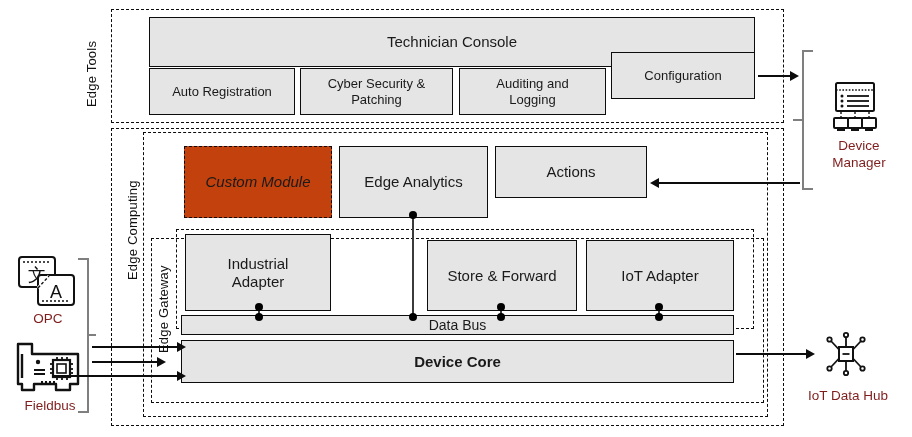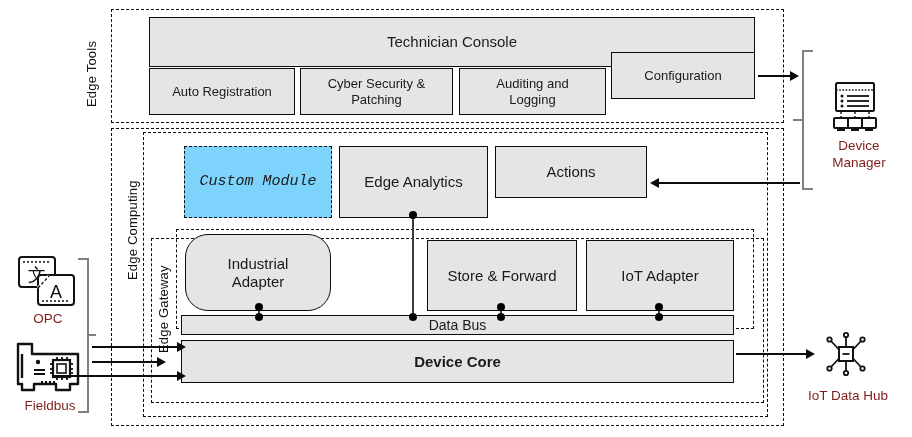--- a/index.html
+++ b/index.html
@@ -15,23 +15,23 @@
 
   .solid-box{
     border:1.6px solid #0c0c0c;background:#e5e5e5;
     display:flex;align-items:center;justify-content:center;
     text-align:center;line-height:1.18;
   }
   .dash-box{
     border:1.7px dashed #0c0c0c;background:transparent;
   }
   .dash-box-lbl{
-    border:1.7px dashed #0c0c0c;background:#7dd3fc;
+    border:1.7px dashed #0c0c0c;background:#c2410c;
     display:flex;align-items:center;justify-content:center;
-    text-align:center;line-height:1.18;font-family:Liberation Mono, monospace;
+    text-align:center;line-height:1.18;
   }
 
   
   .t15{font-size:15px;}
   .t14{font-size:14px;}
   .t13{font-size:13px;}
   .ital{font-style:italic;}
   .bold{font-weight:bold;}
 
   
@@ -88,21 +88,21 @@
 
   <div class="abs dash-box-lbl t15 ital" style="left:184px;top:146px;width:148px;height:72px;">Custom Module</div>
   <div class="abs solid-box t15" style="left:339px;top:146px;width:149px;height:72px;">Edge Analytics</div>
   <div class="abs solid-box t15" style="left:495px;top:146px;width:152px;height:52px;">Actions</div>
 
   <div class="abs dash-box" style="left:151px;top:238px;width:613px;height:165px;"></div>
   <div class="vlabel" style="left:156px;top:243px;height:110px;">Edge Gateway</div>
 
   <div class="abs dash-box" style="left:176px;top:229px;width:578px;height:100px;"></div>
 
-  <div class="abs solid-box t15" style="left:185px;top:234px;width:146px;height:77px;padding:0 16px;border-radius:23px;">Industrial Adapter</div>
+  <div class="abs solid-box t15" style="left:185px;top:234px;width:146px;height:77px;padding:0 16px;">Industrial Adapter</div>
   <div class="abs solid-box t15" style="left:427px;top:240px;width:150px;height:71px;">Store &amp; Forward</div>
   <div class="abs solid-box t15" style="left:586px;top:240px;width:148px;height:71px;">IoT Adapter</div>
 
   <div class="abs solid-box t14" style="left:181px;top:315px;width:553px;height:20px;">Data Bus</div>
 
   <div class="abs solid-box t15 bold" style="left:181px;top:340px;width:553px;height:43px;">Device Core</div>
 
   <div class="vline" style="left:412px;top:215px;height:102px;"></div>
   <div class="dot" style="left:409px;top:211px;"></div>
   <div class="dot" style="left:409px;top:313px;"></div>

